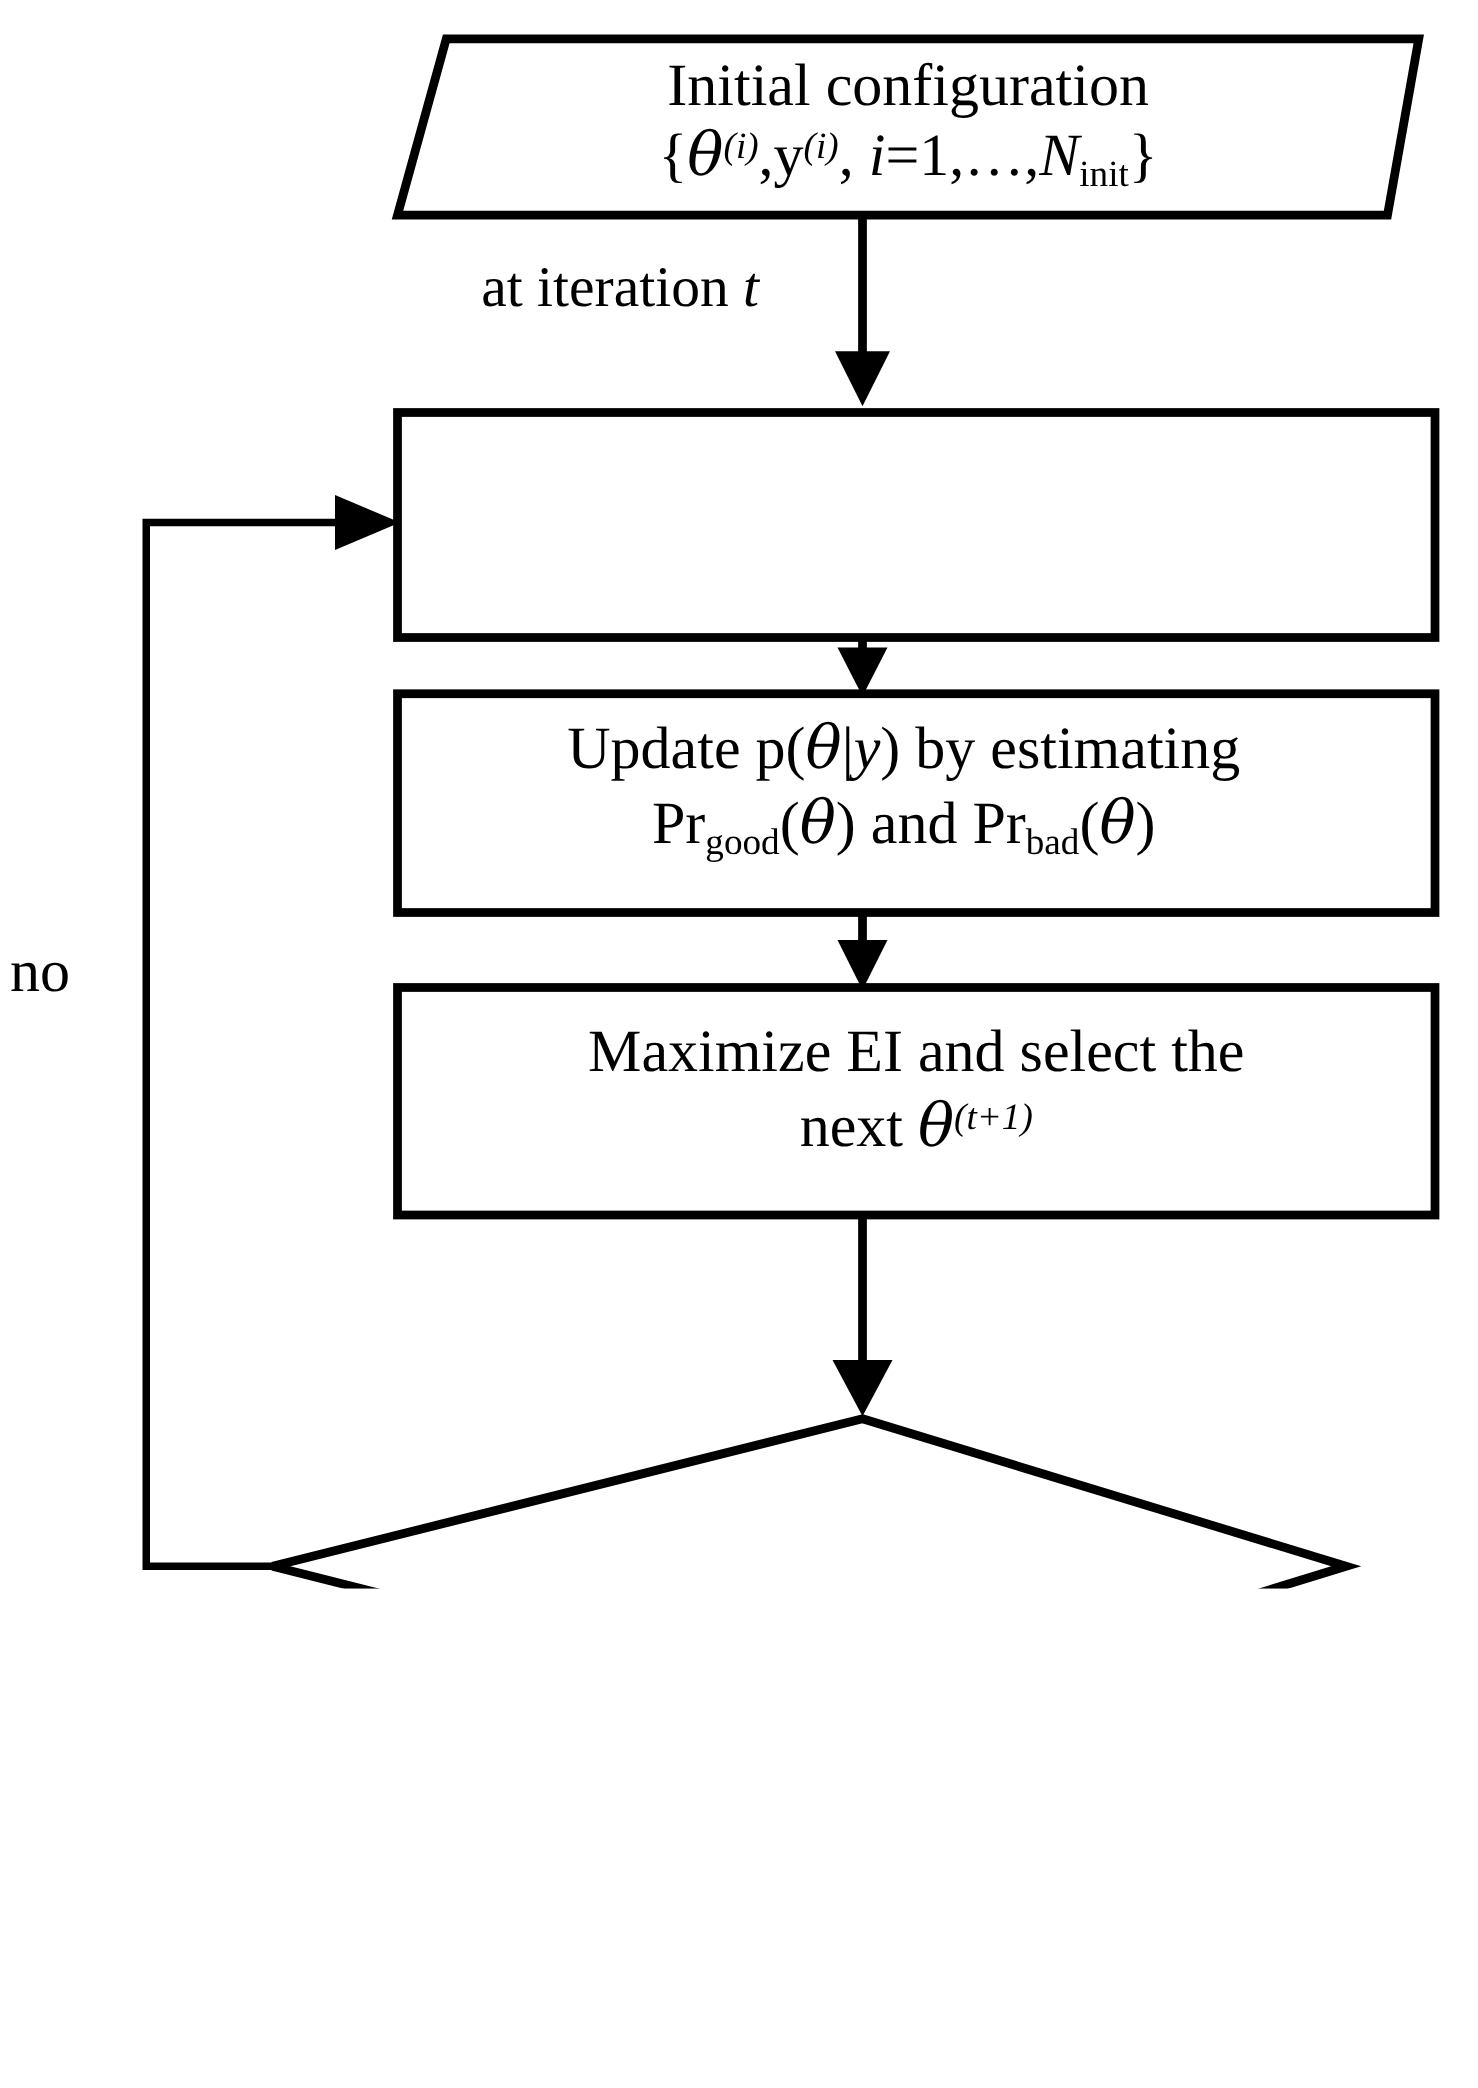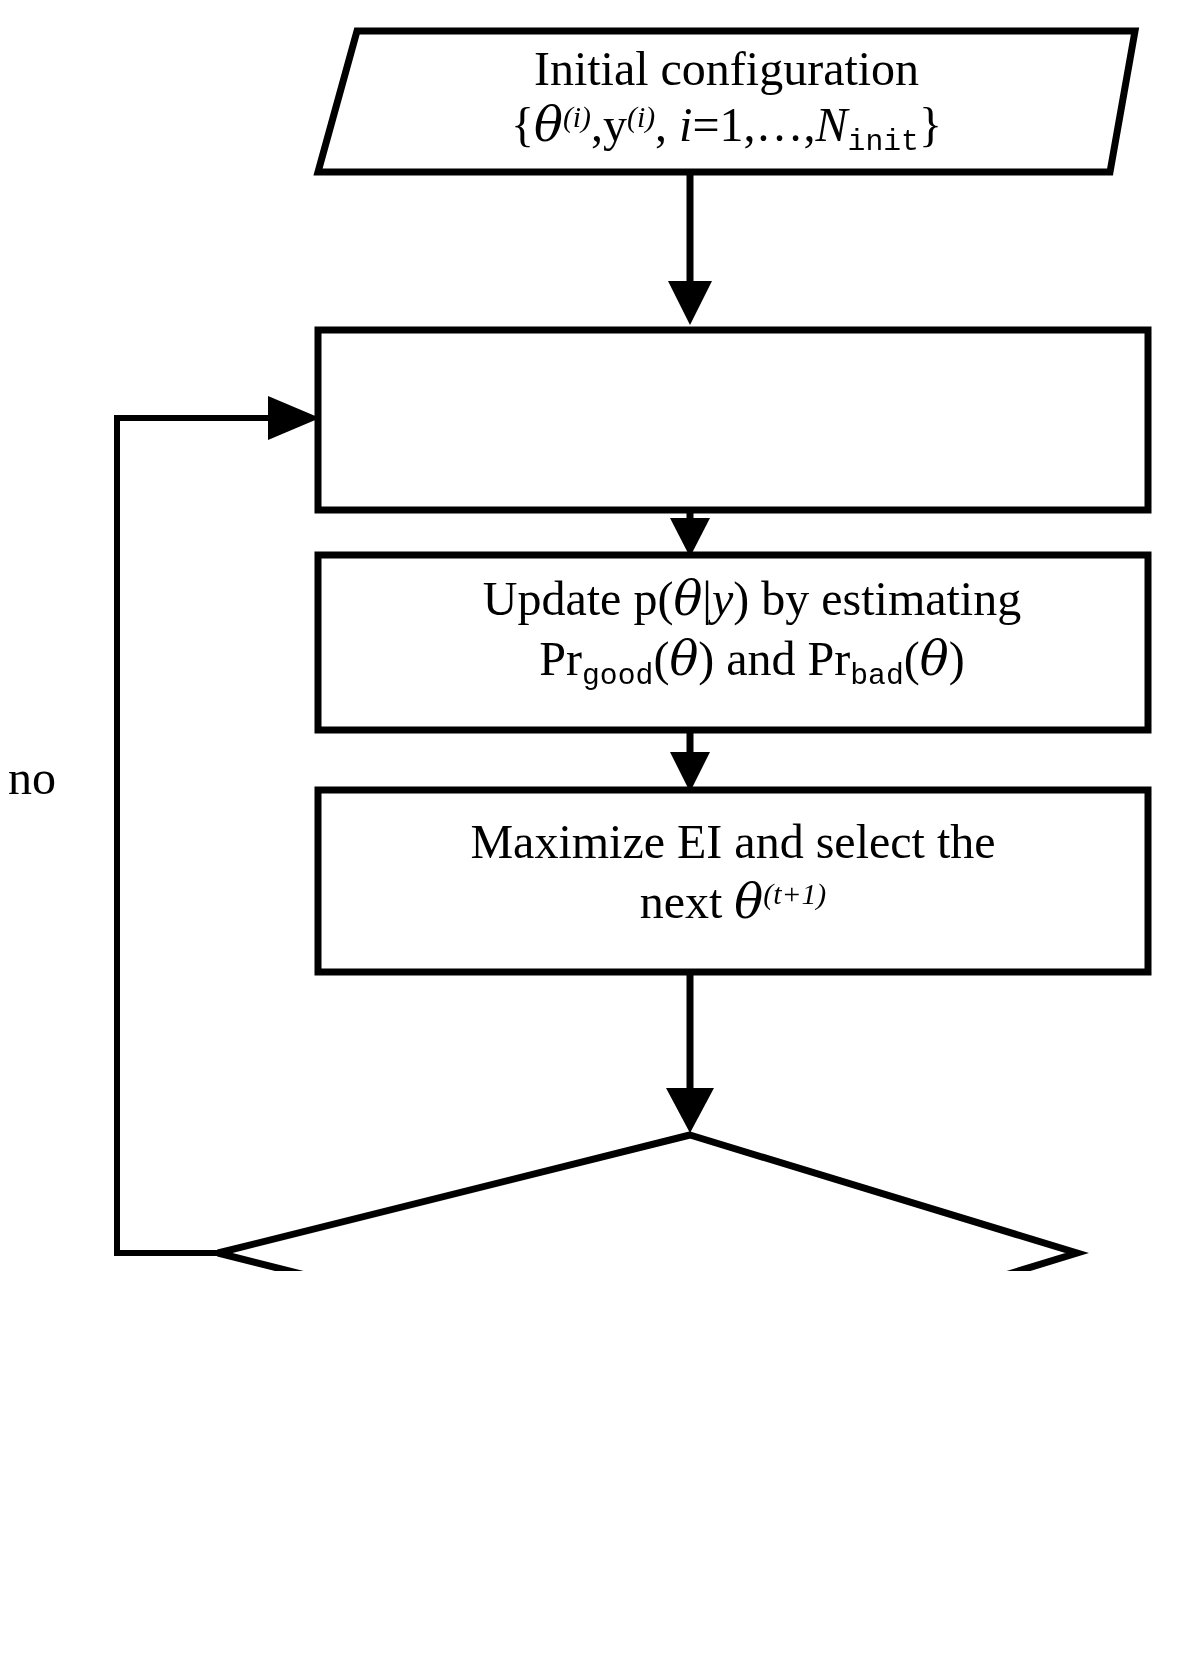--- a/index.html
+++ b/index.html
@@ -56,21 +56,20 @@
     white-space: nowrap;
   }
   .t-48 { font-size: 48px; }
   .t-46 { font-size: 46px; }
   .ital { font-style: italic; }
   .sub {
     font-size: 0.62em;
     vertical-align: baseline;
     position: relative;
     top: 0.30em;
-    font-family: Liberation Mono, monospace;
   }
   .sup {
     font-size: 0.62em;
     vertical-align: baseline;
     position: relative;
     top: -0.45em;
   }
   .greek { font-style: italic; font-family: "DejaVu Serif", serif; }
 </style>
 </head>
@@ -111,25 +110,28 @@
     <rect class="node-shape" x="515" y="1478" width="443" height="160" rx="30" ry="30"></rect>
   </svg>
 
   <div class="node-text t-48" style="left:318px; top:42px; width:817px;">
     <div>Initial configuration</div>
     <div style="margin-top:2px;">
       <span>{</span><span class="greek">θ</span><span class="sup ital">(i)</span><span>,y</span><span class="sup ital">(i)</span><span>, </span><span class="ital">i</span><span>=1,…,</span><span class="ital">N</span><span class="sub">init</span><span>}</span>
     </div>
   </div>
 
+  <div class="edge-label t-46" style="left:385px; top:203px;">
+    <span>at iteration </span><span class="ital">t</span>
+  </div>
 
   <div class="node-text t-48" style="left:318px; top:345px; width:830px;">
   </div>
 
-  <div class="node-text t-48" style="left:337px; top:572px; width:830px;">
+  <div class="node-text t-48" style="left:308px; top:572px; width:830px;">
     <div>
       <span>Update p(</span><span class="greek">θ</span><span>|</span><span class="ital">y</span><span>) by estimating</span>
     </div>
     <div style="margin-top:6px;">
       <span>Pr</span><span class="sub">good</span><span>(</span><span class="greek">θ</span><span>)</span><span> and </span><span>Pr</span><span class="sub">bad</span><span>(</span><span class="greek">θ</span><span>)</span>
     </div>
   </div>
 
   <div class="node-text t-48" style="left:318px; top:815px; width:830px;">
     <div>Maximize EI and select the</div>

